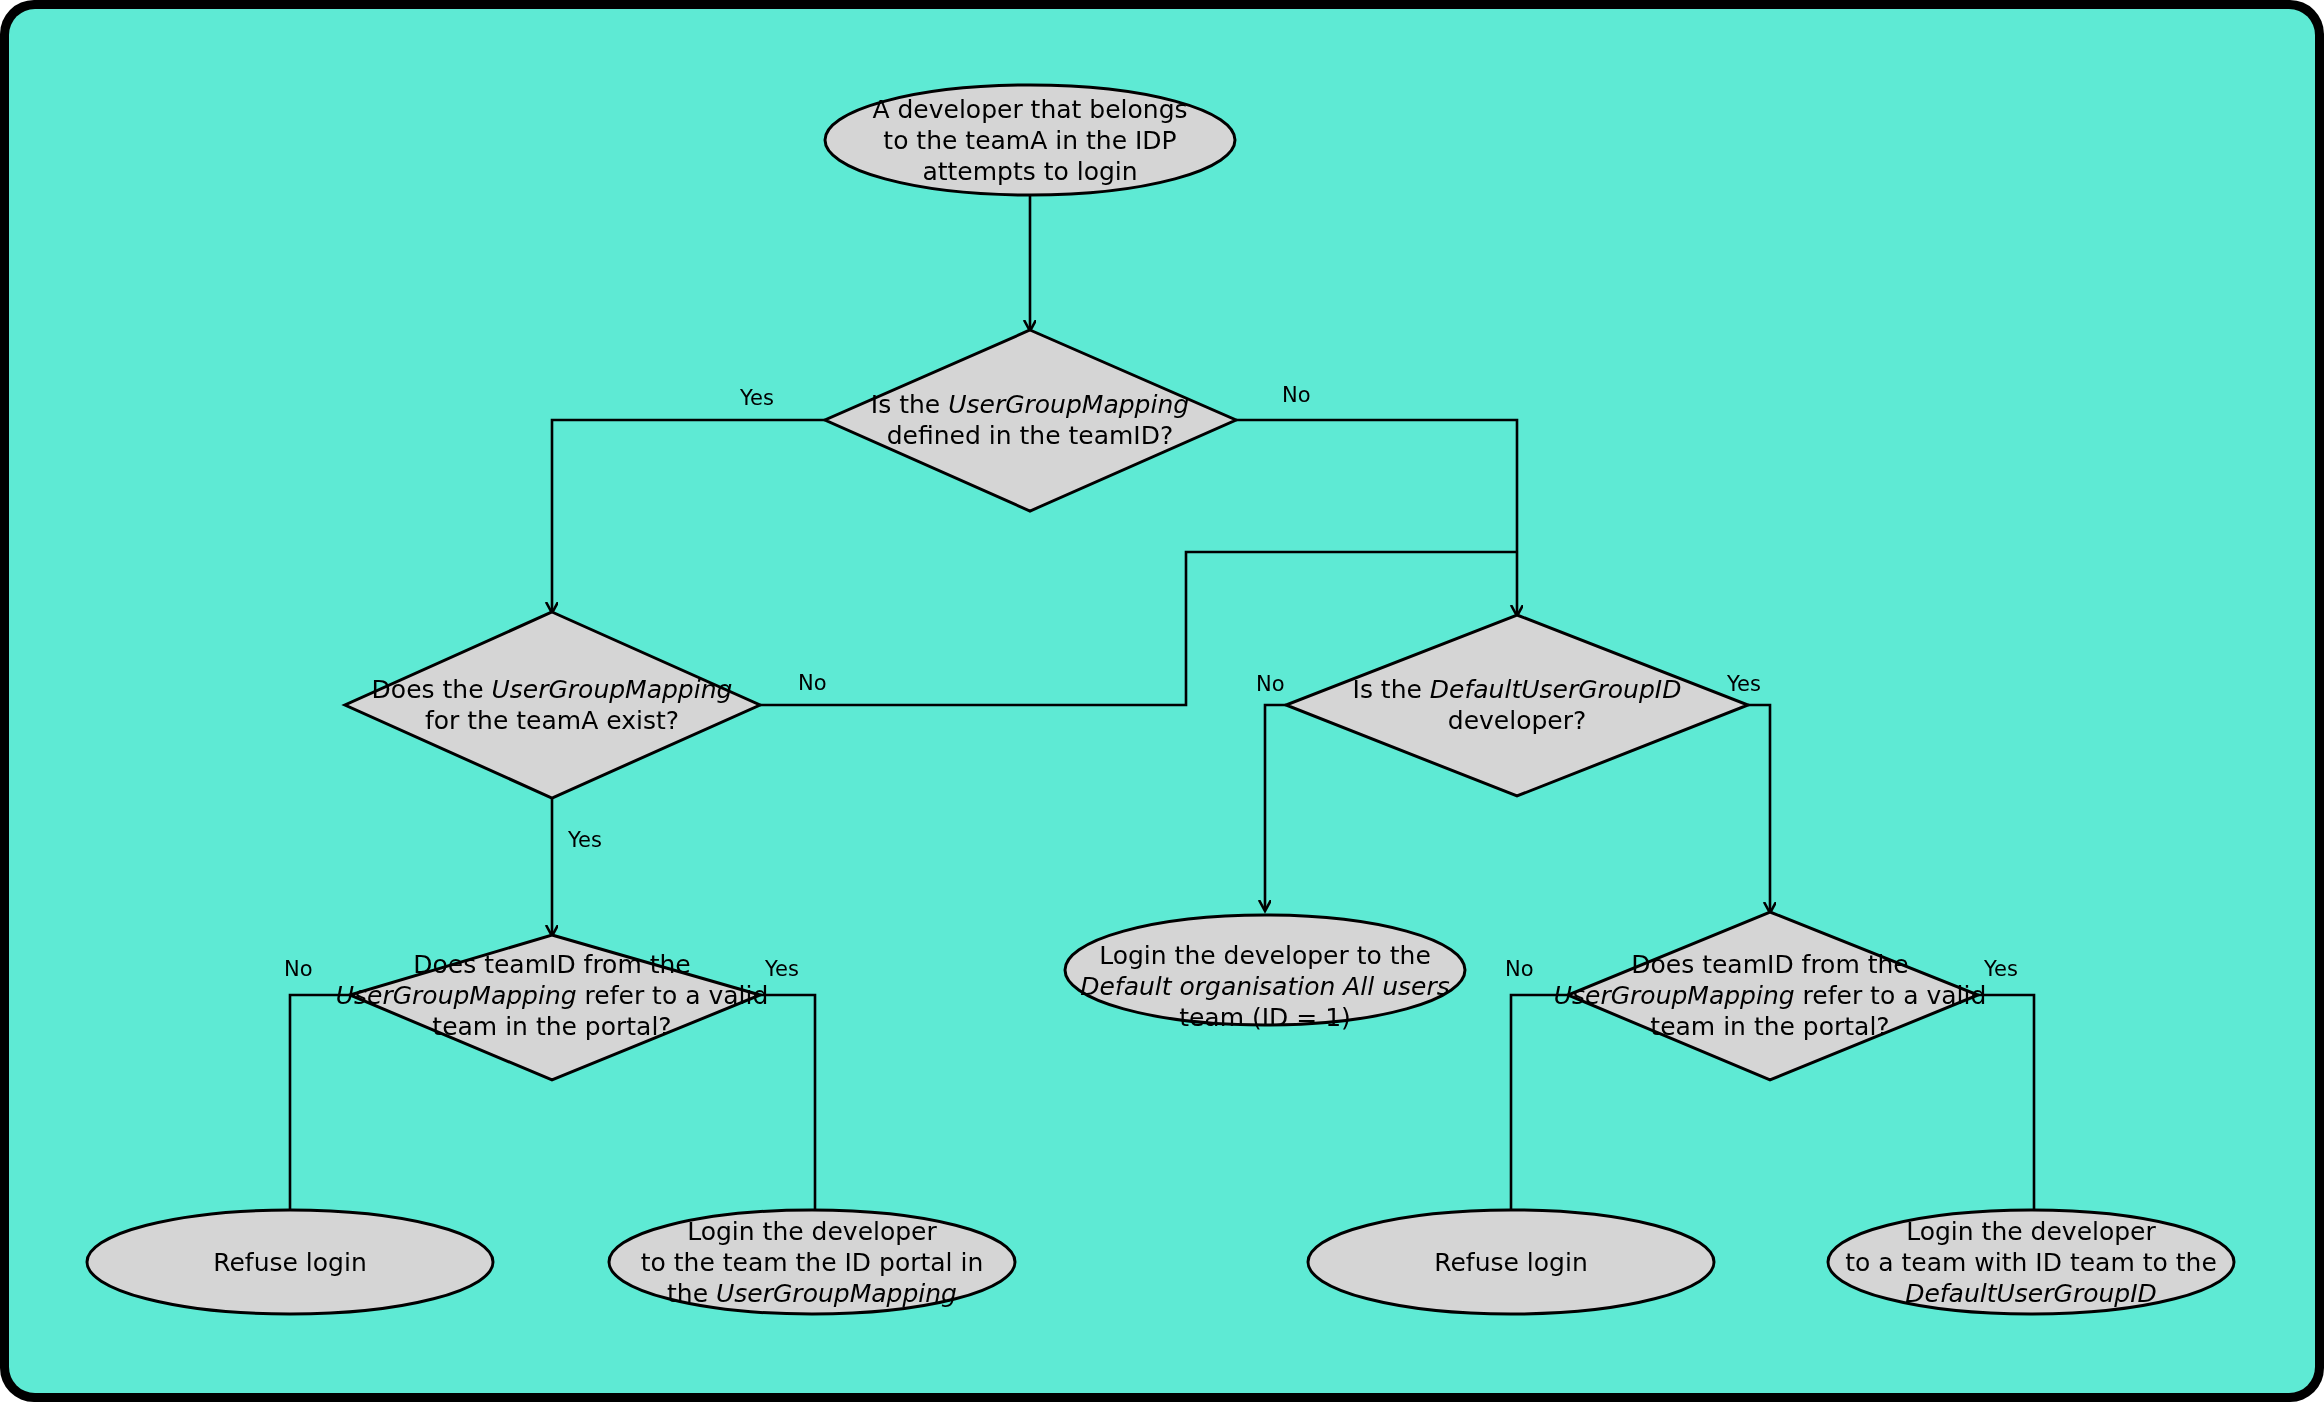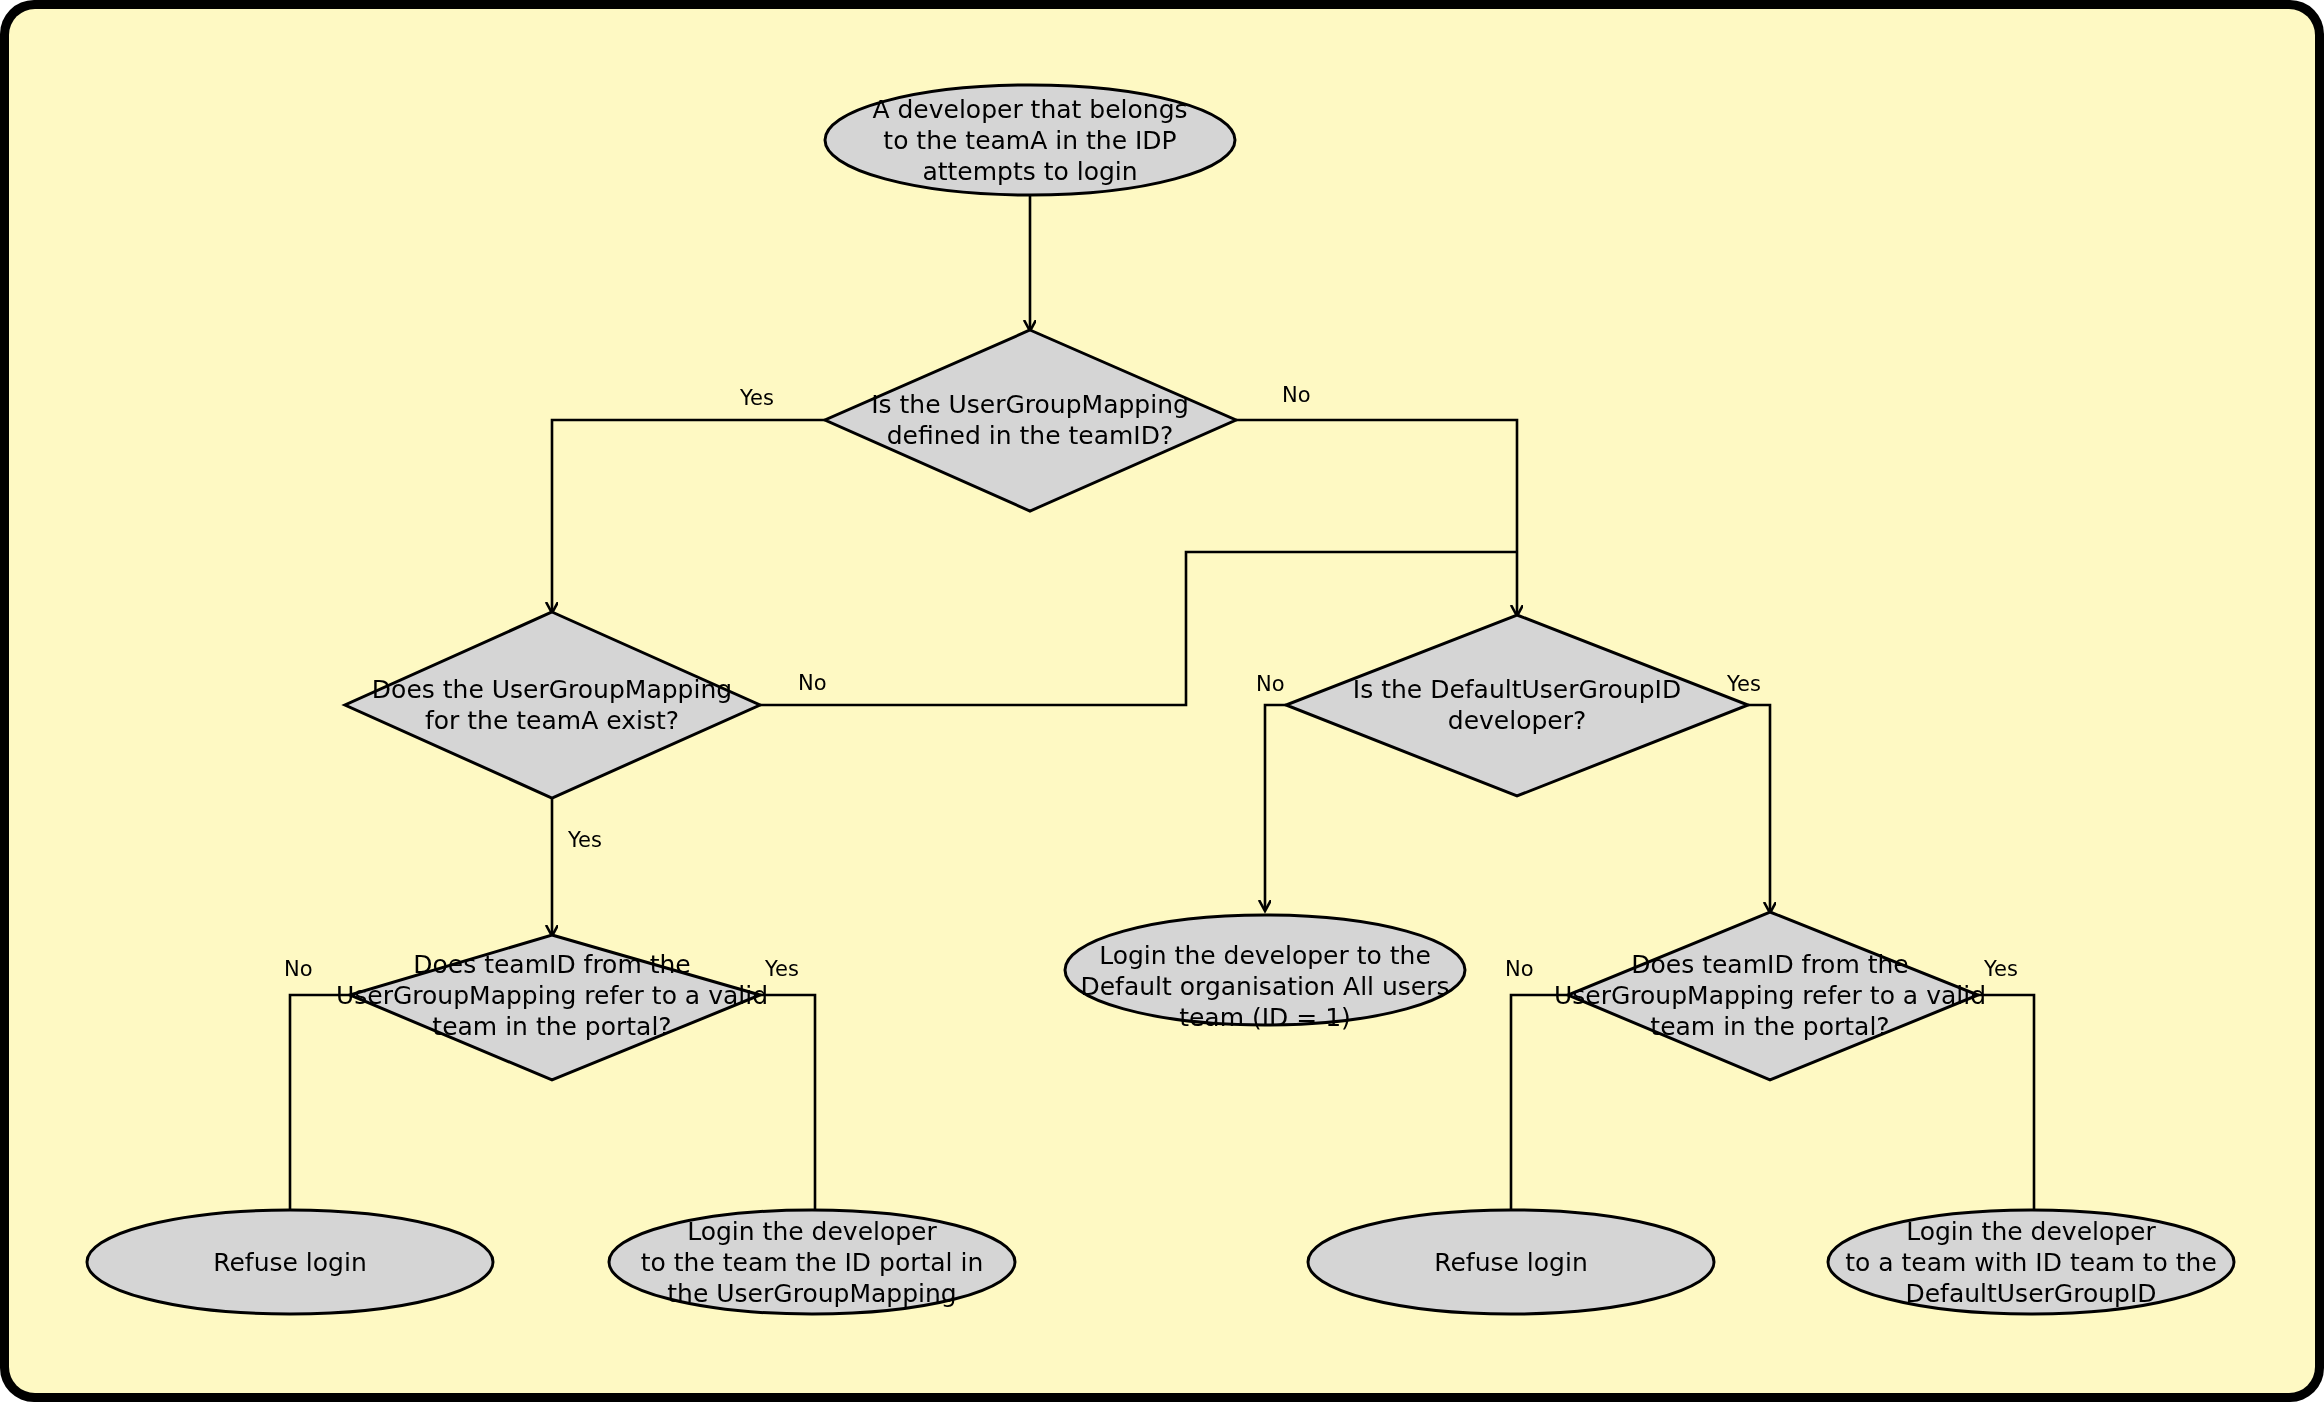--- a/index.html
+++ b/index.html
@@ -20,21 +20,21 @@
     background: #000000;
     border-radius: 34px;
     overflow: hidden;
   }
   #canvas-wrap {
     position: absolute;
     left: 9px;
     top: 9px;
     width: 2306px;
     height: 1384px;
-    background: #fef9c3;
+    background: #5eead4;
     border-radius: 26px;
     overflow: hidden;
   }
   #canvas {
     position: absolute;
     left: -9px;
     top: -9px;
     width: 2324px;
     height: 1402px;
   }
@@ -48,21 +48,21 @@
   .node-label {
     position: absolute;
     text-align: center;
     color: #000000;
     font-size: 25px;
     line-height: 31px;
     font-family: "DejaVu Sans", sans-serif;
     white-space: nowrap;
     pointer-events: none;
   }
-  .node-label .it { }
+  .node-label .it { font-style: italic; }
   .edge-label {
     position: absolute;
     color: #000000;
     font-size: 21px;
     line-height: 28px;
     font-family: "DejaVu Sans", sans-serif;
     white-space: nowrap;
   }
 </style>
 </head>

